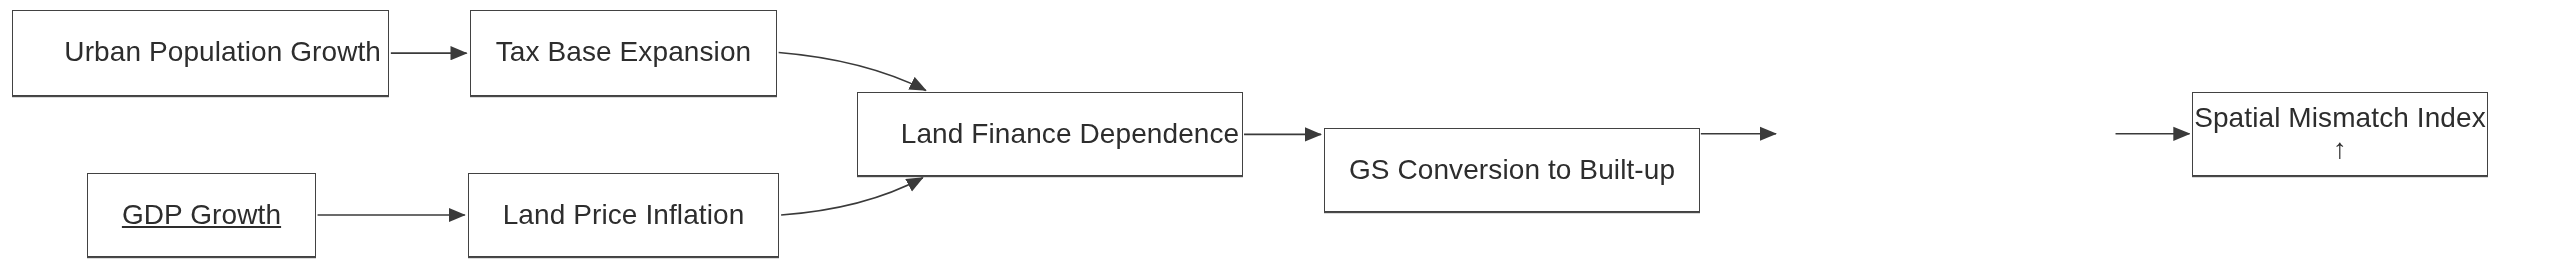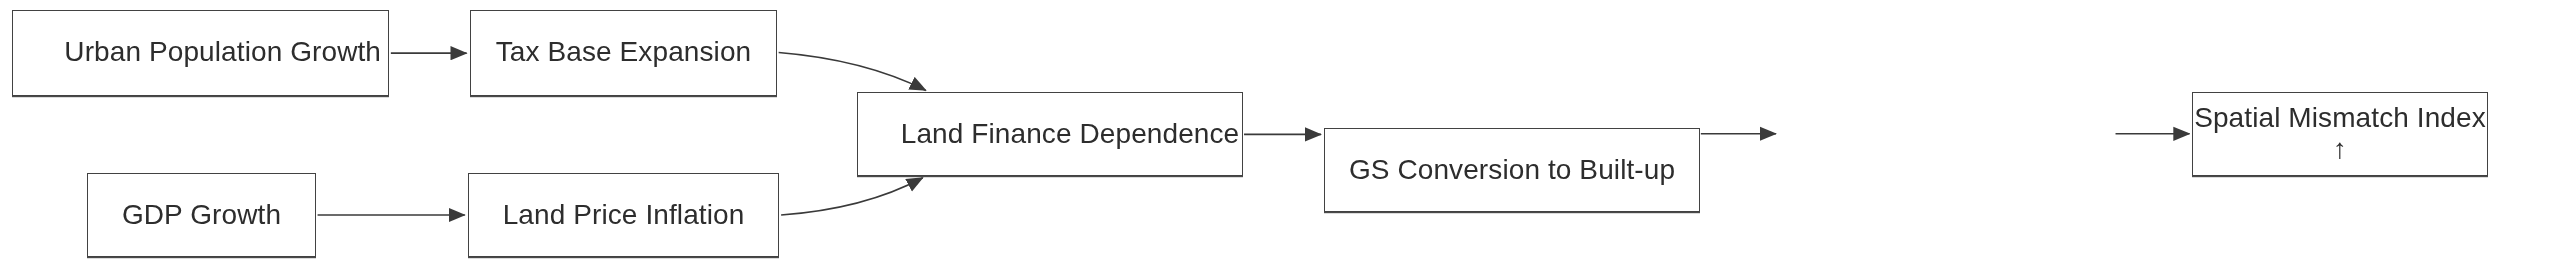--- a/index.html
+++ b/index.html
@@ -44,21 +44,21 @@
     text-align: center;
     font-size: 28px;
     line-height: 1.1;
     color: #2d2d2d;
     letter-spacing: 0.1px;
   }
   
   .n-upg { left: 12.2px;   top: 9.8px;  width: 377px; height: 86px; padding-left: 44px; }
   .n-tbe { left: 470px;  top: 9.8px;  width: 307px; height: 86px; }
   
-  .n-gdp { left: 87px;  top: 173px; width: 229px; height: 84px; }
+  .n-gdp { left: 87px;  top: 173px; width: 229px; height: 84px; text-decoration: underline; }
   .n-lpi { left: 468px;  top: 173px; width: 311px; height: 84px; }
   
   .n-lfd { left: 857px; top: 92px; width: 386px; height: 84px; padding-left: 40px; }
   .n-gsc { left: 1324px; top: 92px; width: 376px; height: 84px; margin-top: 36px; }
   .n-pcg { left: 1778px; top: 92px; width: 336px; height: 84px; }
   .n-smi { left: 2192px; top: 92px; width: 296px; height: 84px; }
 </style>
 </head>
 <body>
 

